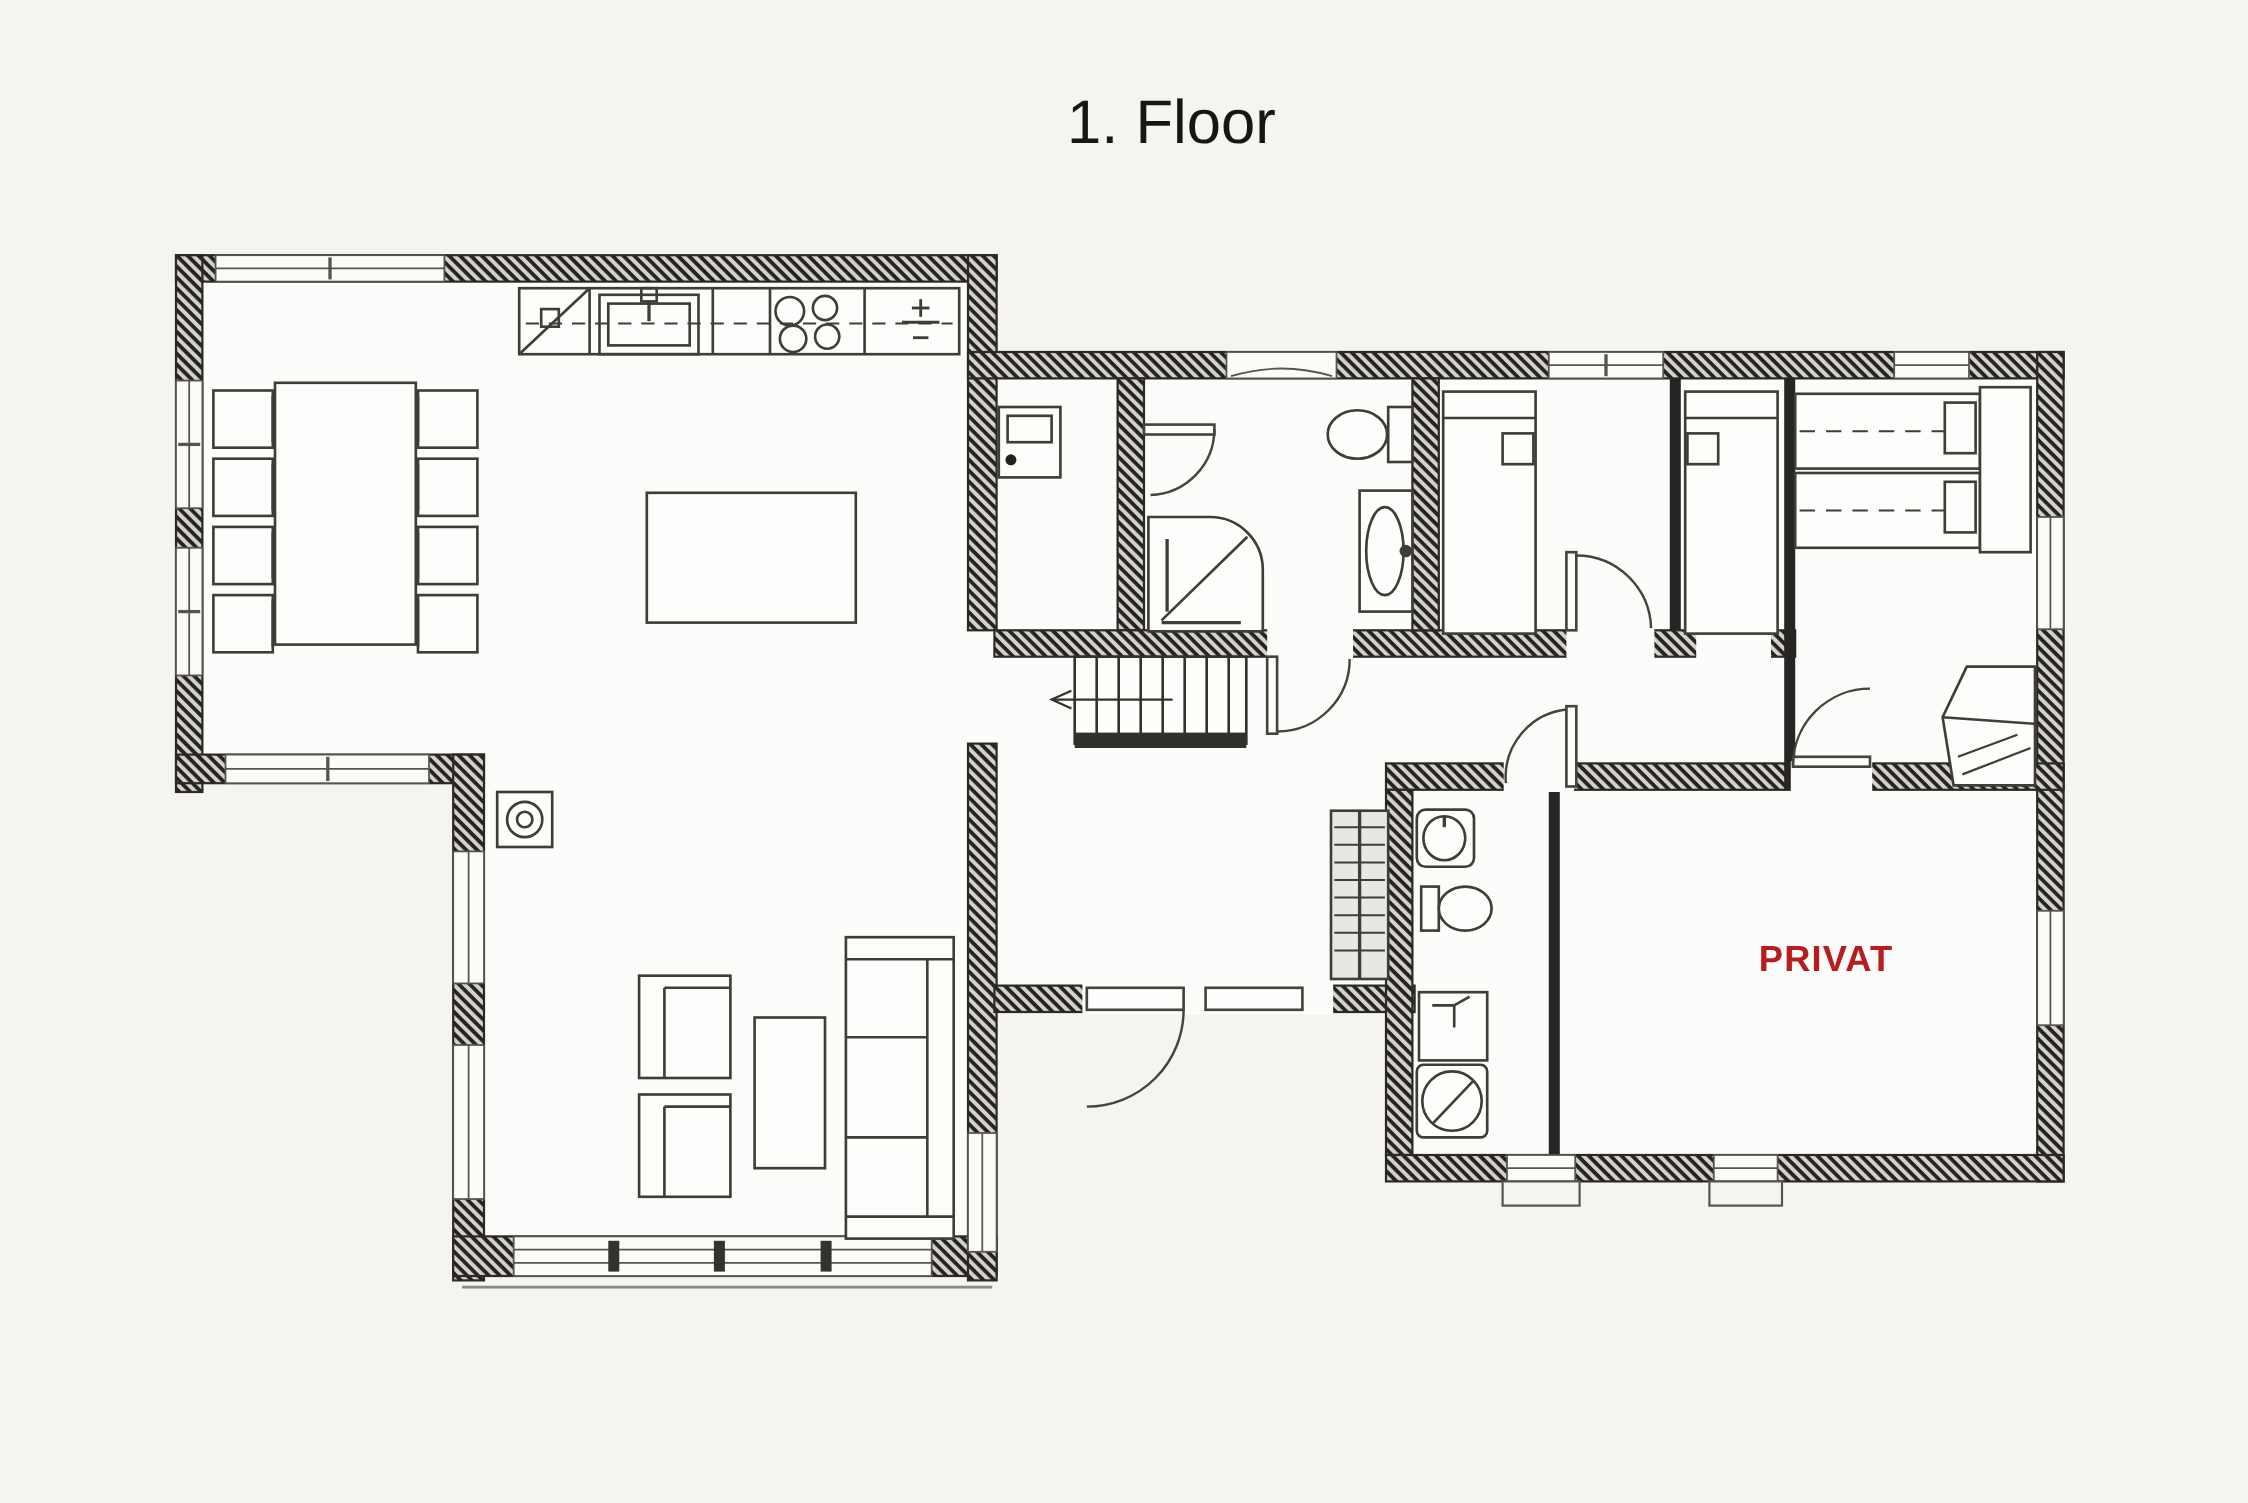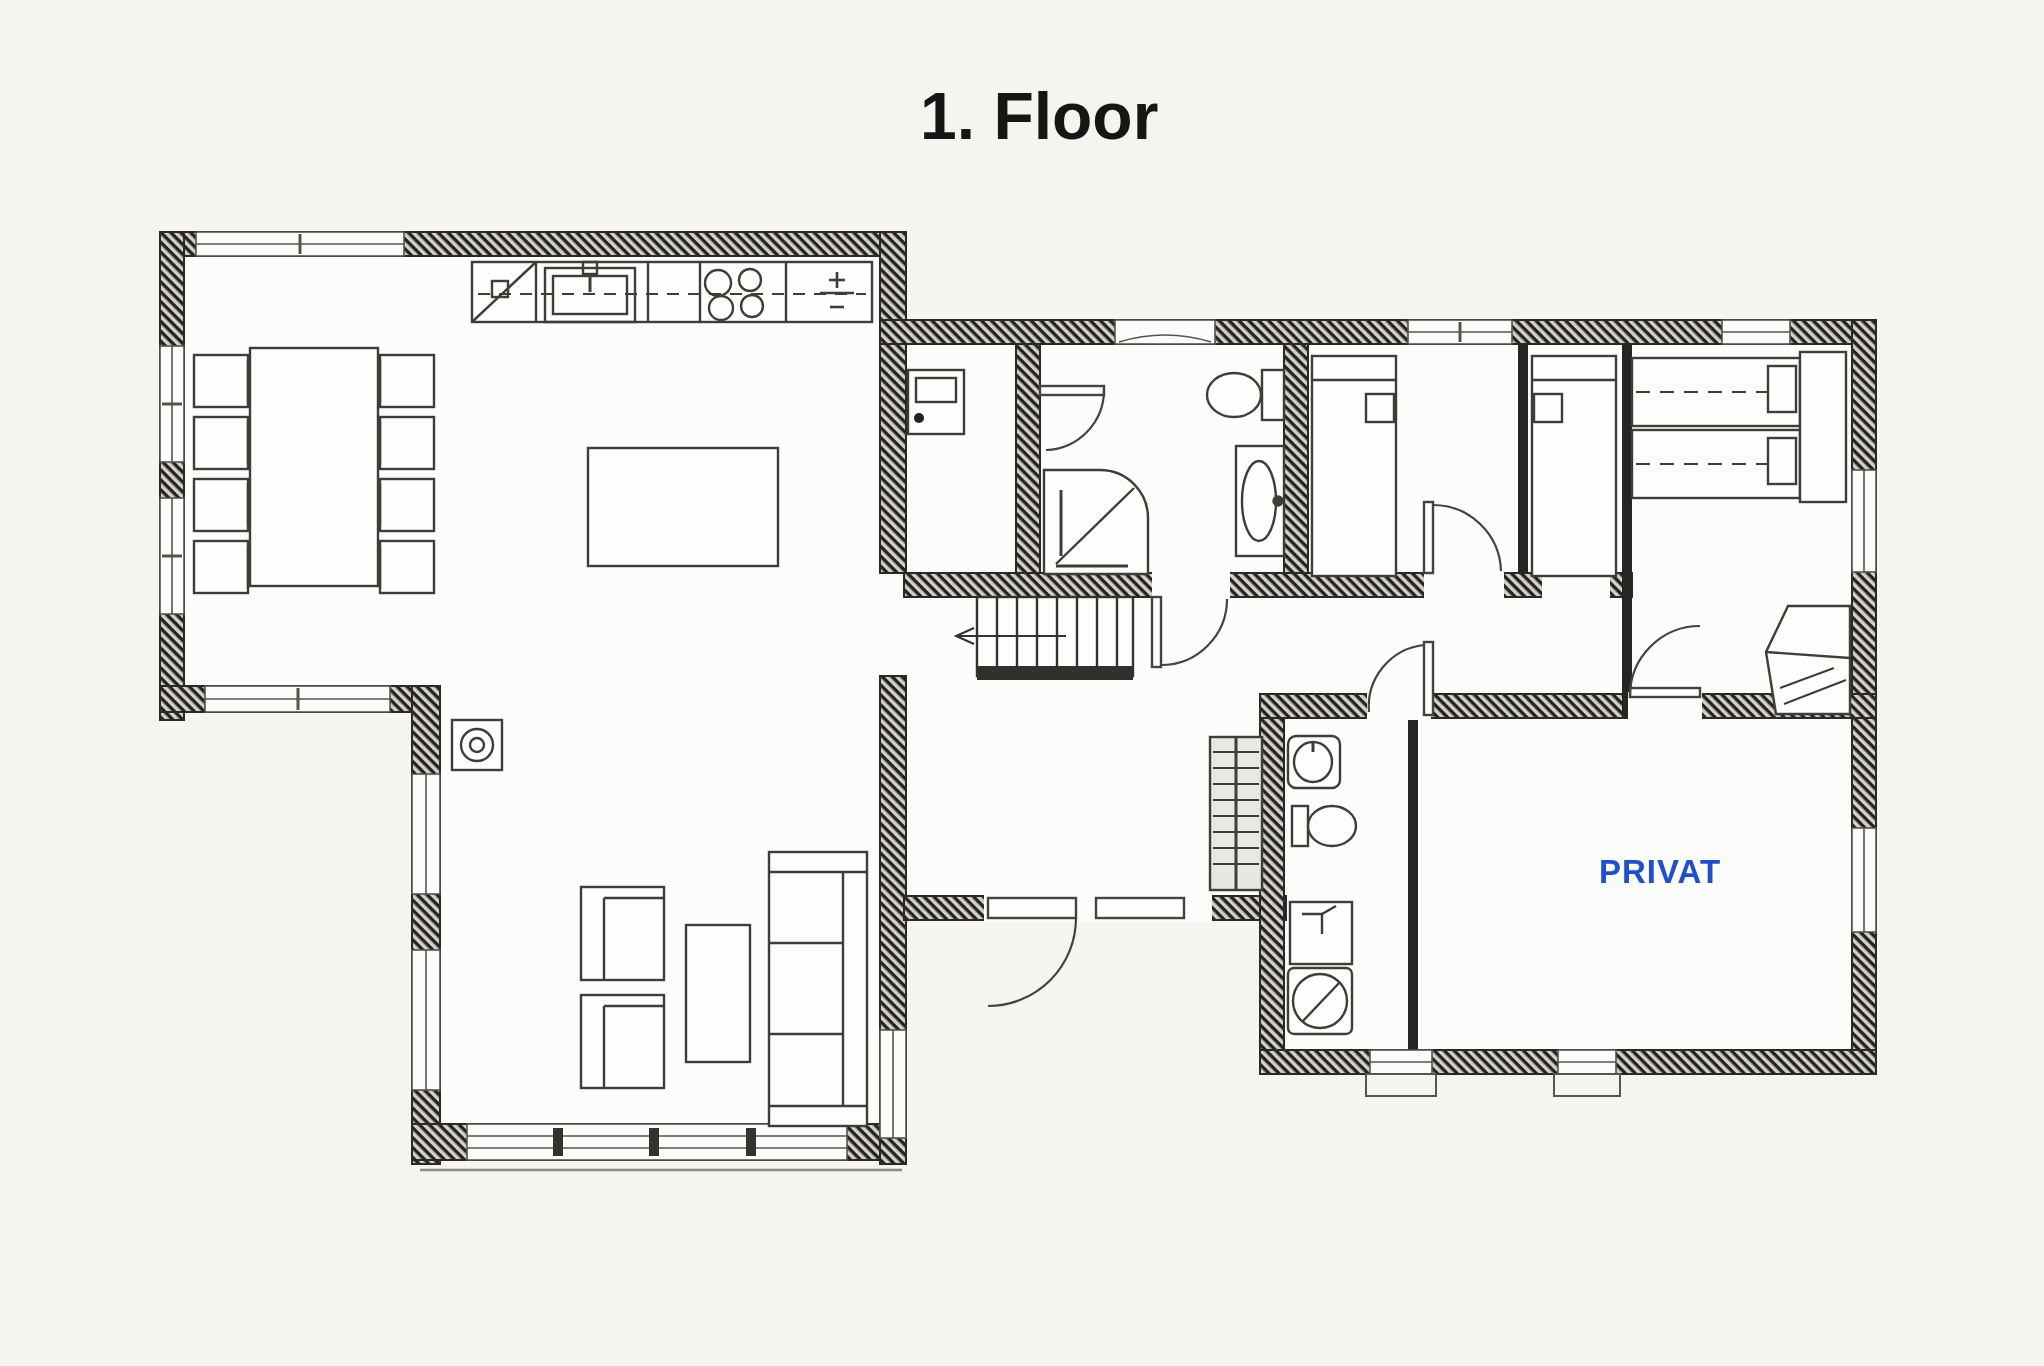--- a/index.html
+++ b/index.html
@@ -6,27 +6,27 @@
     --paper:#f5f4f1; --room:#fcfcfa; --ink:#2e2c29; --wall-dark:#21201e; --wall-light:#d3d1ca;
   }
   html,body{margin:0;padding:0;background:var(--paper);}
   #stage{
     position:relative; width:2044px; height:1366px; overflow:hidden;
     background:var(--paper);
     font-family:"Liberation Sans", sans-serif;
   }
   #plan-svg{position:absolute;left:0;top:0;}
   .page-title{
-    position:absolute; left:920px; top:78px; width:360px;
-    font-size:66px; font-weight:700; color:#171614; letter-spacing:0px;
+    position:absolute; left:970px; top:78px; width:360px;
+    font-size:56px; font-weight:400; color:#171614; letter-spacing:0px;
     white-space:nowrap;
   }
   .room-label{
     position:absolute; left:1592px; top:853px; width:136px;
-    font-size:33px; font-weight:700; color:#1d4ed8; letter-spacing:1px;
+    font-size:33px; font-weight:700; color:#b91c1c; letter-spacing:1px;
     text-align:center; white-space:nowrap;
   }
 </style>
 </head>
 <body>
 
 <div id="stage">
 
   <svg id="plan-svg" width="2044" height="1366" viewBox="0 0 2044 1366">
     <defs>

